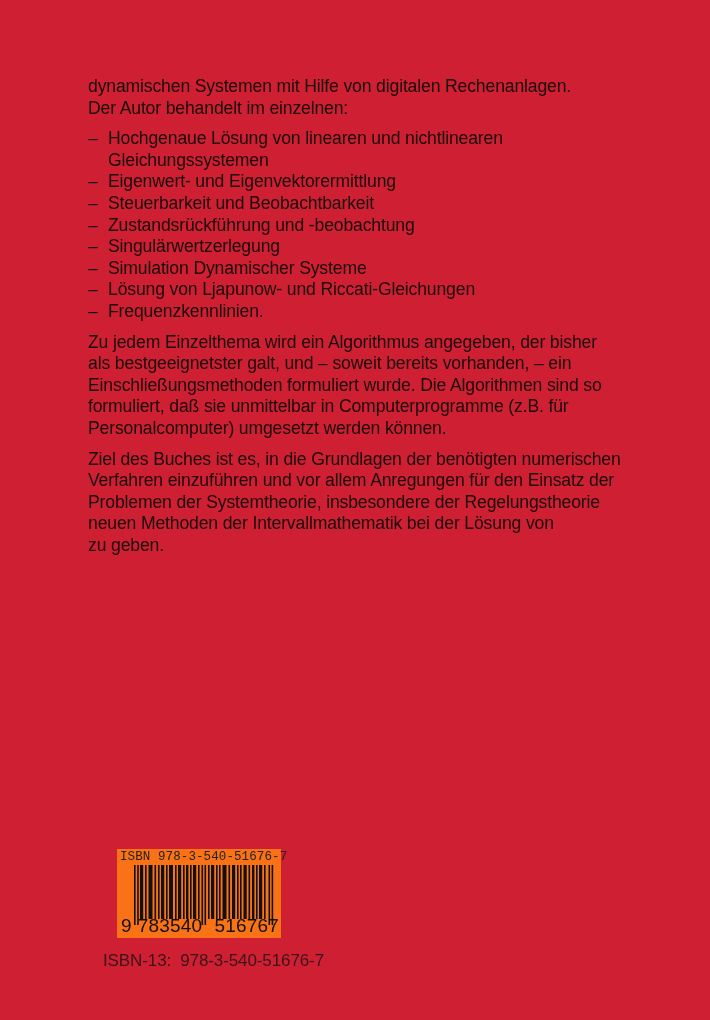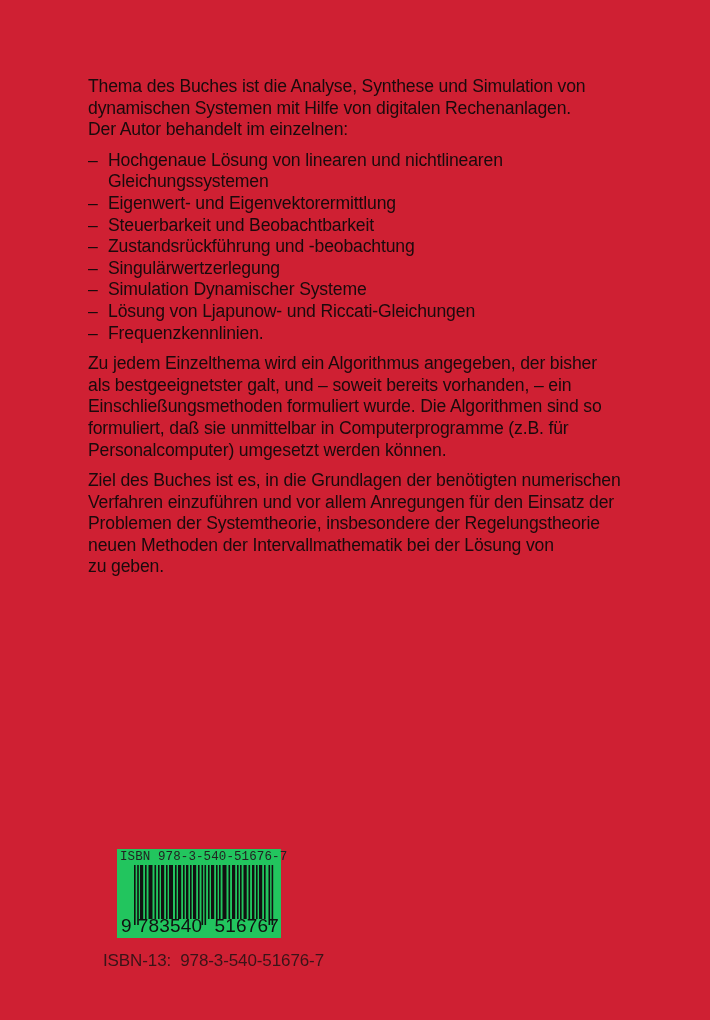--- a/index.html
+++ b/index.html
@@ -23,21 +23,21 @@
   .para-line { display: block; white-space: nowrap; }
   ul.topics { list-style: none; margin: 6px 0 9px 0; padding: 0; }
   ul.topics li { position: relative; padding-left: 20px; white-space: nowrap; }
   ul.topics li .dash { position: absolute; left: 0; top: 0; }
   ul.topics li .cont { display: block; }
 
   .barcode-box {
     position: absolute;
     left: 117px; top: 849px;
     width: 164px; height: 89px;
-    background: #22c55e;
+    background: #f97316;
     box-sizing: border-box;
   }
   .barcode-isbn {
     position: absolute; left: 3px; top: 1px;
     font-family: "Liberation Mono", monospace;
     font-size: 12.5px; letter-spacing: 0.1px;
     color: #222; white-space: nowrap;
   }
   .barcode-bars {
     position: absolute; left: 17px; top: 16px;
@@ -56,21 +56,20 @@
     font-size: 17px; color: #3a1418; white-space: nowrap;
     letter-spacing: -0.1px;
   }
   .isbn13 .lbl { margin-right: 9px; }
 </style>
 </head>
 <body>
 
 <div class="content">
   <p class="para">
-    <span class="para-line">Thema des Buches ist die Analyse, Synthese und Simulation von</span>
     <span class="para-line">dynamischen Systemen mit Hilfe von digitalen Rechenanlagen.</span>
     <span class="para-line">Der Autor behandelt im einzelnen:</span>
   </p>
 
   <ul class="topics">
     <li>
       <span class="dash">–</span>
       <span>Hochgenaue Lösung von linearen und nichtlinearen</span>
       <span class="cont">Gleichungssystemen</span>
     </li>

